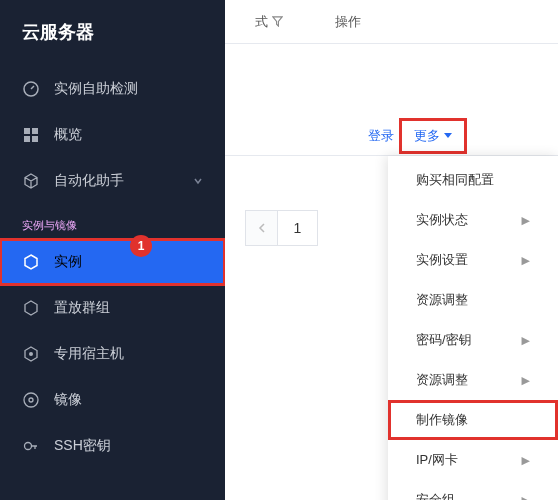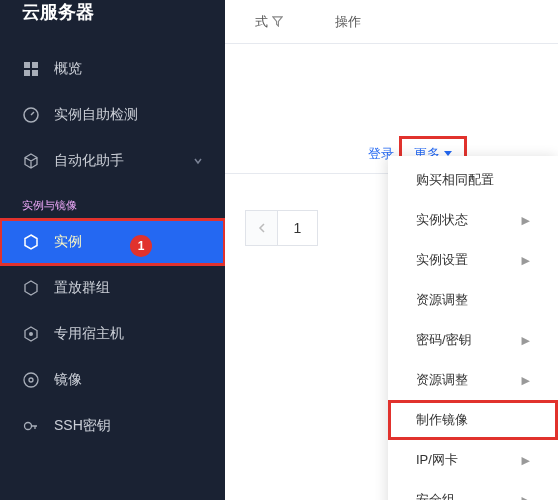--- a/index.html
+++ b/index.html
@@ -1,34 +1,34 @@
 <!DOCTYPE html>
 <html><head>
 <meta charset="utf-8">
 <style>
 * { margin: 0; padding: 0; box-sizing: border-box; }
 body { font-family: "Microsoft YaHei", -apple-system, sans-serif; font-size: 14px; width: 558px; height: 500px; overflow: hidden; background: #fff; position: relative; }
-.sidebar { position: absolute; left: 0; top: 0; width: 225px; height: 500px; background: #1a2233; color: #fff; }
+.sidebar { position: absolute; left: 0; top: 0; width: 225px; height: 500px; background: #1a2233; color: #fff; padding-top: 20px; }
 .sidebar-title { font-size: 18px; font-weight: bold; padding: 0 22px 22px; color: #fff; }
 .nav-item { display: flex; align-items: center; padding: 14px 22px; color: #ccd0d8; cursor: pointer; position: relative; }
 .nav-item .icon { width: 18px; height: 18px; margin-right: 14px; display: inline-flex; align-items: center; justify-content: center; color: #a8aeb9; }
 .nav-item .label { flex: 1; font-size: 14px; }
 .nav-item .chev { color: #7b8396; }
 .nav-section { padding: 14px 22px 6px; color: #f0abfc; font-size: 11px; }
-.nav-item.active { background: #2468f2; color: #fef9c3; }
+.nav-item.active { background: #2468f2; color: #000000; }
 .nav-item.active .icon { color: #fff; }
 .nav-item.boxed { outline: 3px solid #e1322d; outline-offset: -2px; }
 .main { position: absolute; left: 225px; top: 0; right: 0; bottom: 0; background: #fff; }
 .top-row { display: flex; align-items: center; border-bottom: 1px solid #e6e9ef; height: 44px; padding-left: 30px; }
 .top-cell { color: #555; font-size: 13px; display: flex; align-items: center; }
 .top-cell.first { width: 80px; }
 .funnel { margin-left: 4px; color: #888; }
 .badge { position: absolute; width: 22px; height: 22px; border-radius: 50%; background: #e1322d; color: #fff; font-size: 12px; font-weight: bold; display: flex; align-items: center; justify-content: center; z-index: 20; }
 .badge1 { left: 130px; top: 235px; }
-.action-row { position: absolute; top: 134px; left: 0; right: 0; height: 40px; display: flex; align-items: center; justify-content: flex-end; padding-right: 94px; border-bottom: 1px solid #e6e9ef; }
+.action-row { position: absolute; top: 116px; left: 0; right: 0; height: 40px; display: flex; align-items: center; justify-content: flex-end; padding-right: 94px; border-bottom: 1px solid #e6e9ef; }
 .login-link { color: #2468f2; font-size: 13px; margin-right: 8px; cursor: pointer; }
 .more-btn { color: #2468f2; font-size: 13px; cursor: pointer; display: inline-flex; align-items: center; outline: 3px solid #e1322d; padding: 6px 12px; }
 .caret-down { width: 0; height: 0; border-left: 4px solid transparent; border-right: 4px solid transparent; border-top: 5px solid #2468f2; margin-left: 4px; }
 .dropdown { position: absolute; top: 156px; right: 0; width: 170px; background: #fff; box-shadow: -2px 0 12px rgba(0,0,0,0.12); z-index: 10; padding: 4px 0; }
 .dd-item { padding: 11px 28px; color: #333; font-size: 13px; cursor: pointer; display: flex; align-items: center; justify-content: space-between; }
 .dd-item.boxed { outline: 3px solid #e1322d; outline-offset: -3px; align-items: flex-end; }
 .chev-r { color: #999; font-size: 11px; }
 .pager { position: absolute; top: 210px; left: 20px; display: flex; align-items: center; }
 .pager-border { border-top: 1px solid #e0e3e9; border-left: 1px solid #e0e3e9; border-bottom: 1px solid #e0e3e9; display: flex; }
 .pg-btn { width: 32px; height: 34px; display: flex; align-items: center; justify-content: center; border-right: 1px solid #e0e3e9; color: #bbb; background: #fafbfc; cursor: pointer; }
@@ -37,37 +37,37 @@
 </style>
 </head>
 <body>
 
 <div class="sidebar">
   <div class="sidebar-title">云服务器</div>
 
   <div class="nav-item">
     <span class="icon">
       <svg width="16" height="16" viewBox="0 0 16 16">
+          <circle cx="8" cy="8" r="7" fill="none" stroke="currentColor" stroke-width="1.5"></circle>
+          <path d="M8 8 L11 5" stroke="currentColor" stroke-width="1.5"></path>
+        </svg>
+    </span>
+    <span class="label">实例自助检测</span>
+  </div>
+
+  <div class="nav-item">
+    <span class="icon">
+      <svg width="16" height="16" viewBox="0 0 16 16">
           <rect x="1" y="1" width="6" height="6" fill="currentColor"></rect>
           <rect x="9" y="1" width="6" height="6" fill="currentColor"></rect>
           <rect x="1" y="9" width="6" height="6" fill="currentColor"></rect>
           <rect x="9" y="9" width="6" height="6" fill="currentColor"></rect>
         </svg>
     </span>
     <span class="label">概览</span>
-  </div>
-
-  <div class="nav-item">
-    <span class="icon">
-      <svg width="16" height="16" viewBox="0 0 16 16">
-          <circle cx="8" cy="8" r="7" fill="none" stroke="currentColor" stroke-width="1.5"></circle>
-          <path d="M8 8 L11 5" stroke="currentColor" stroke-width="1.5"></path>
-        </svg>
-    </span>
-    <span class="label">实例自助检测</span>
   </div>
 
   <div class="nav-item">
     <span class="icon">
       <svg width="16" height="16" viewBox="0 0 16 16">
           <path d="M8 1 L14 4.5 L14 11.5 L8 15 L2 11.5 L2 4.5 Z M2 4.5 L8 8 L14 4.5 M8 8 L8 15" fill="none" stroke="currentColor" stroke-width="1.3"></path>
         </svg>
     </span>
     <span class="label">自动化助手</span>
     <span class="chev">

